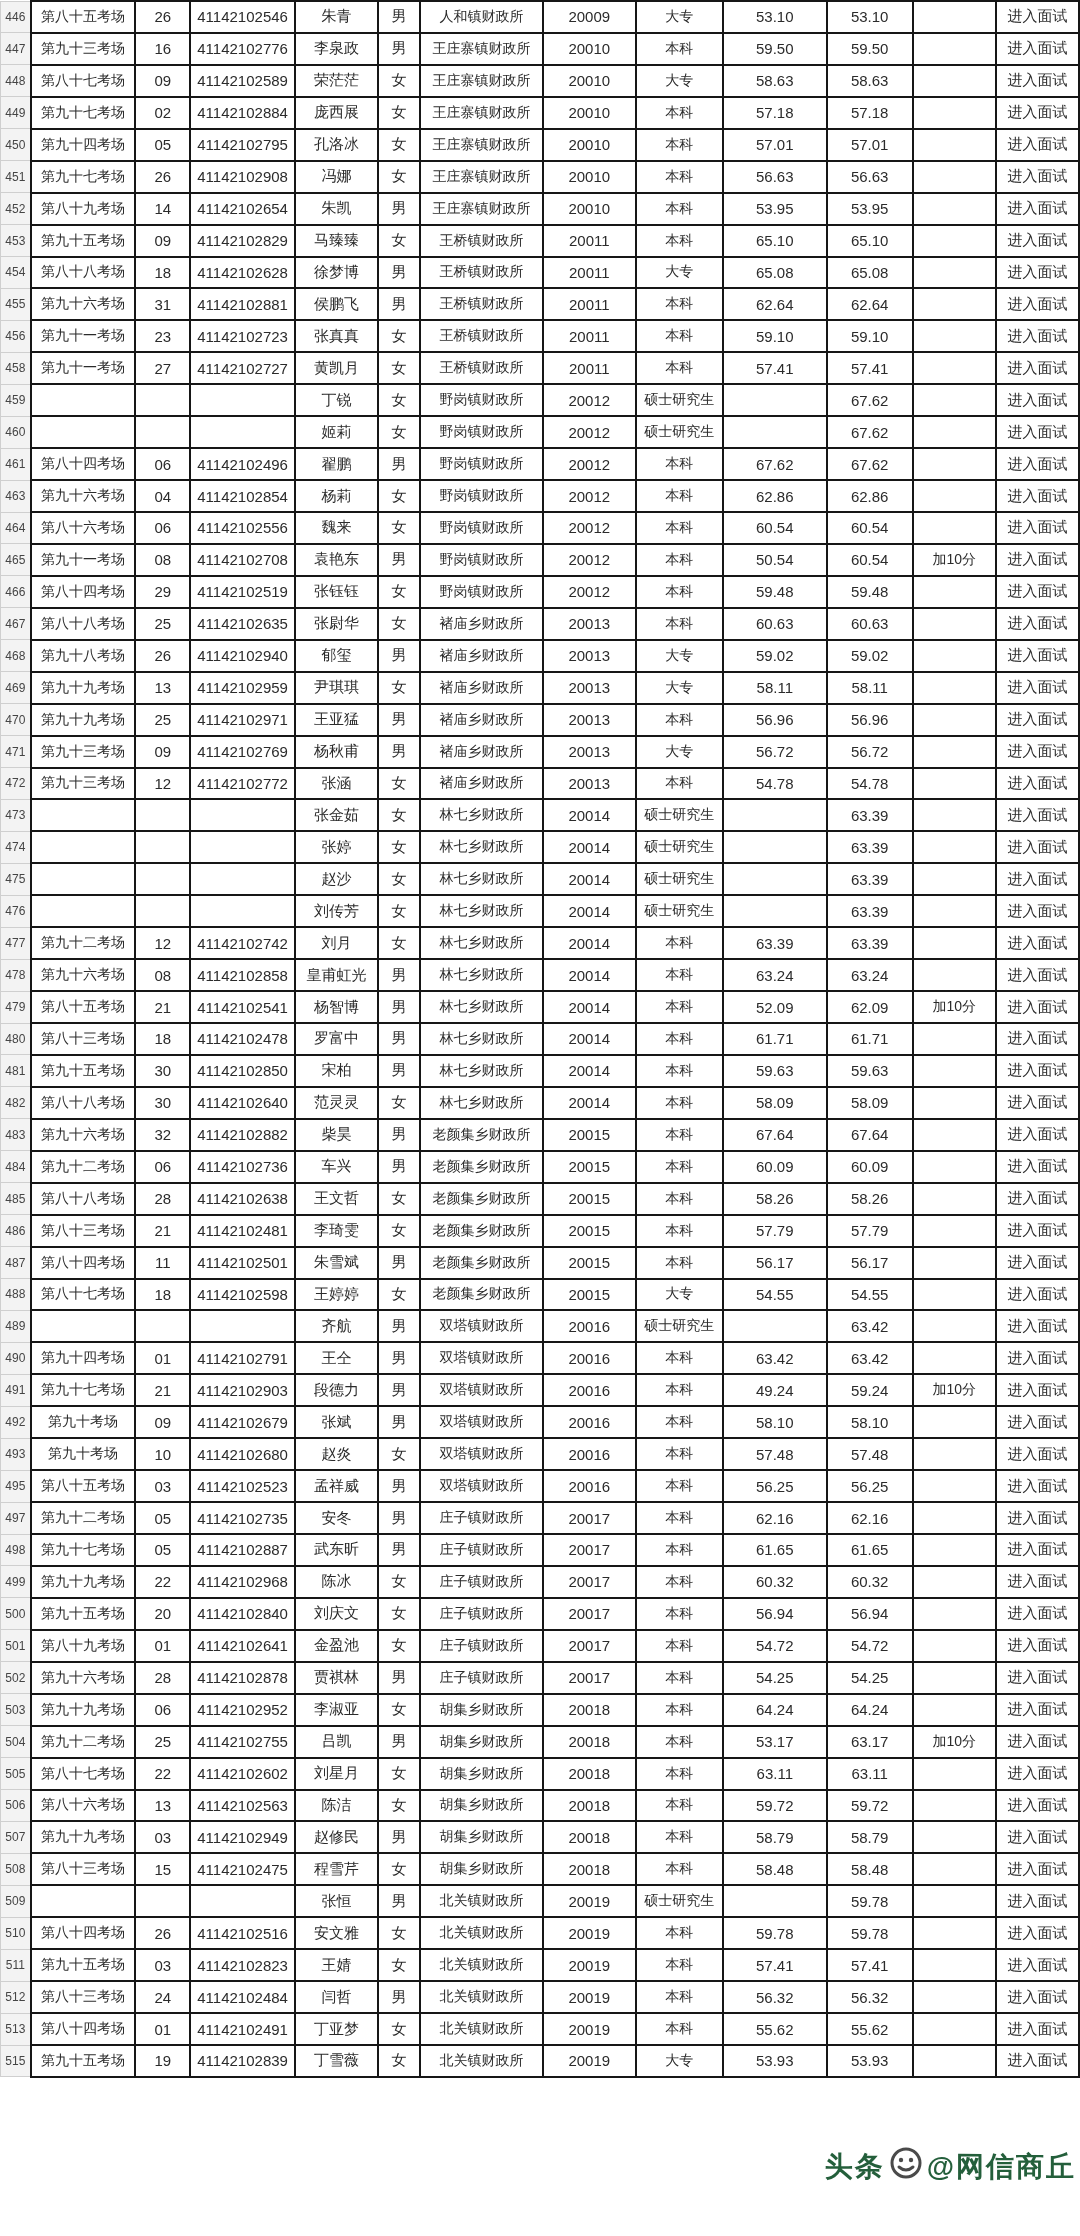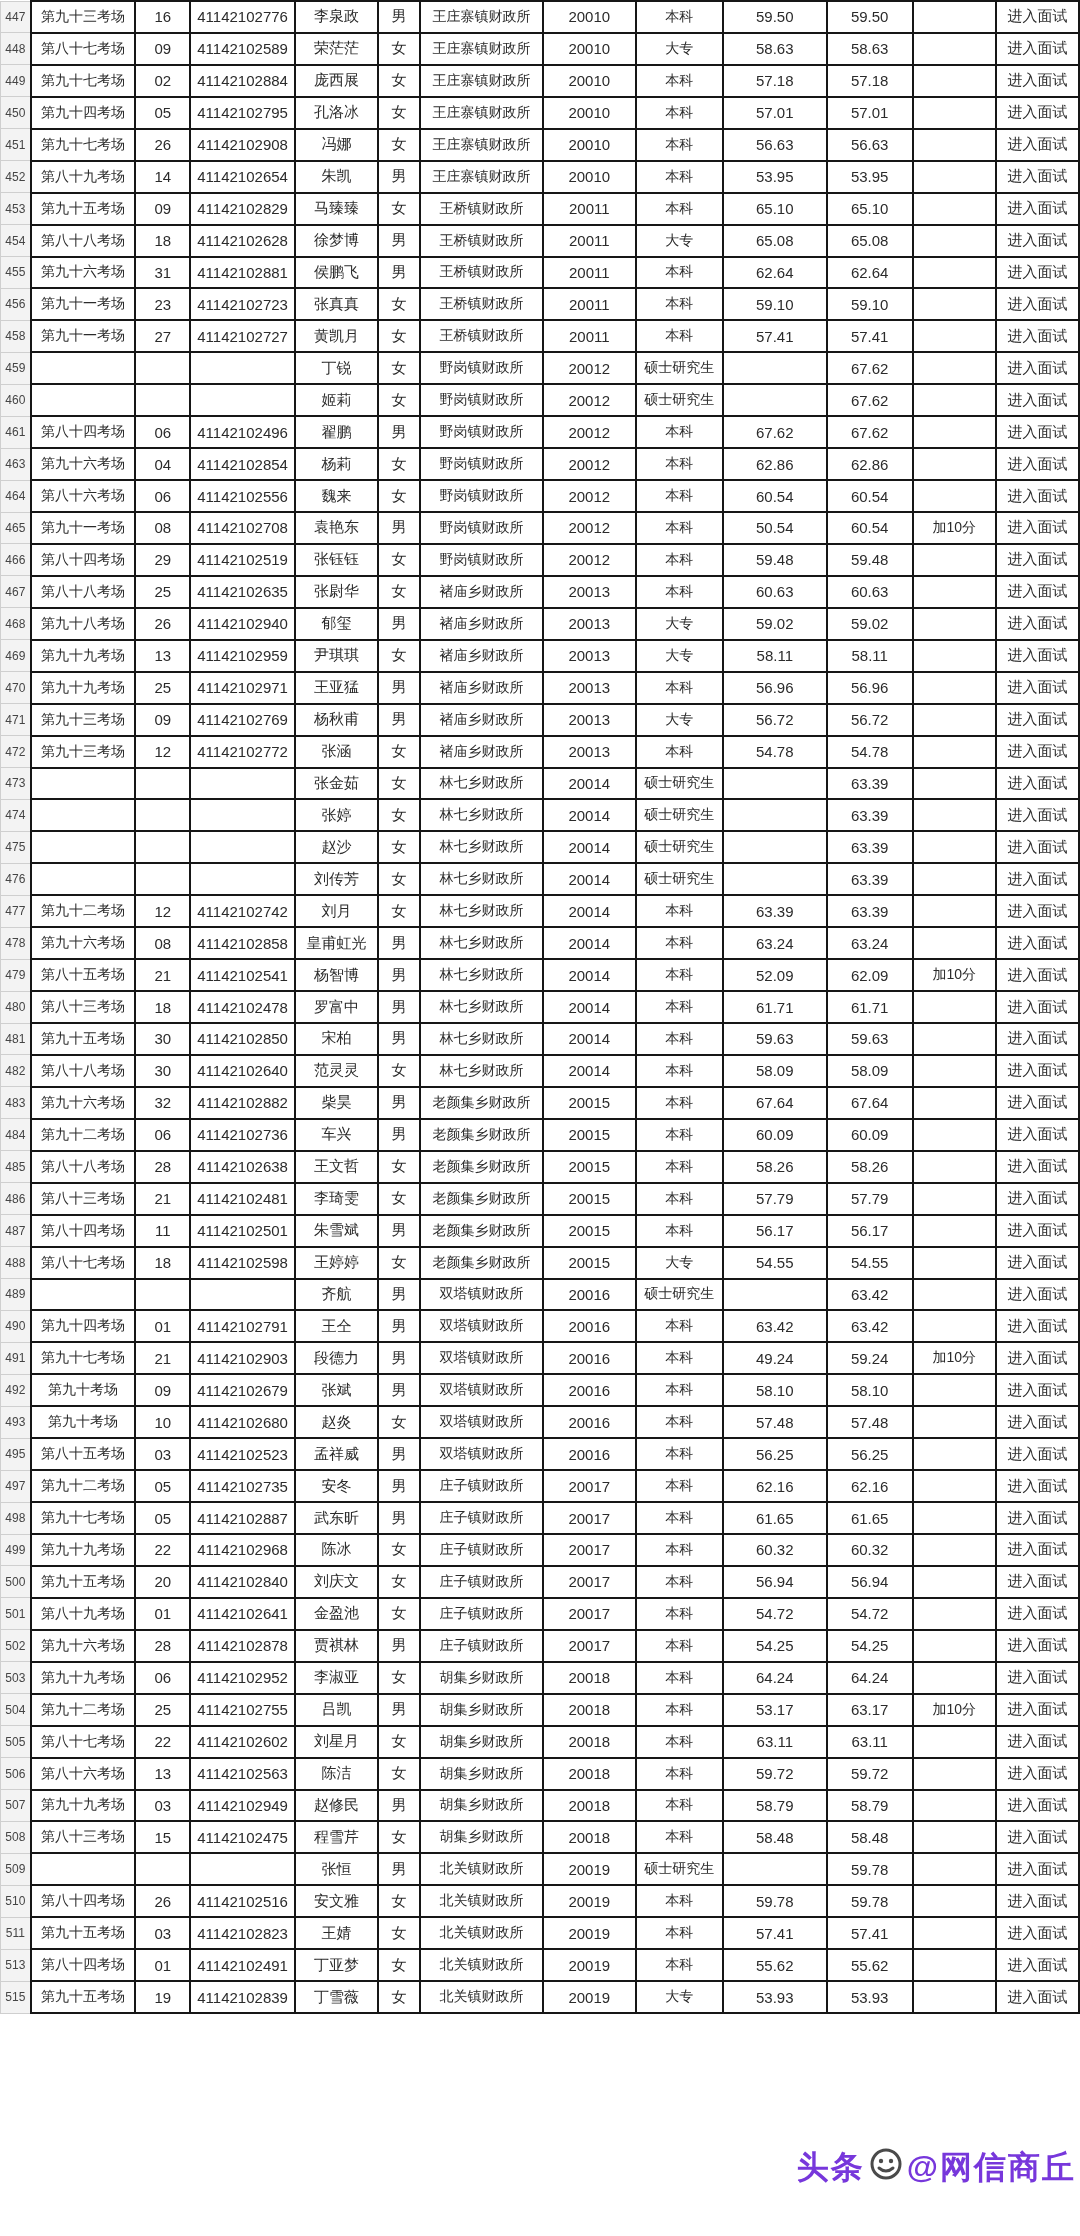--- a/index.html
+++ b/index.html
@@ -17,21 +17,21 @@
   td.c-no{
     border:1px solid #cfcfcf;border-right:2px solid #161616;
     background:#f3f3f3;font-size:12px;color:#454545;
   }
   td.c-room{font-size:14px;}
   td.c-edu{font-size:14px;}
   td.c-unit{font-size:14px;}
   td.c-bonus{font-size:14px;}
   .watermark{
     position:absolute;right:4px;top:2146px;display:flex;align-items:center;gap:4px;
-    color:#6d28d9;font-weight:bold;font-size:32px;letter-spacing:2px;opacity:0.93;
+    color:#14532d;font-weight:bold;font-size:28px;letter-spacing:2px;opacity:0.93;
     text-shadow:0 0 2px #ffffff;
   }
   .wm-icon{display:inline-block;flex:0 0 auto;}
 </style>
 </head>
 <body>
 
 <table>
   <colgroup>
     <col style="width:2.8%">
@@ -43,20 +43,35 @@
     <col style="width:11.4%">
       <col style="width:8.6%">
       <col style="width:8.1%">
     <col style="width:9.6%">
       <col style="width:8.0%">
       <col style="width:7.7%">
     <col style="width:7.7%">
   </colgroup>
   <tbody>
       <tr>
+        <td class="c-no">446</td>
+        <td class="c-room">第八十五考场</td>
+        <td class="c-seat">26</td>
+        <td class="c-id">41142102546</td>
+        <td class="c-name">朱青</td>
+        <td class="c-gender">男</td>
+        <td class="c-unit">人和镇财政所</td>
+        <td class="c-code">20009</td>
+        <td class="c-edu">大专</td>
+        <td class="c-score1">53.10</td>
+        <td class="c-score2">53.10</td>
+        <td class="c-bonus"></td>
+        <td class="c-result">进入面试</td>
+      </tr>
+      <tr>
         <td class="c-no">447</td>
         <td class="c-room">第九十三考场</td>
         <td class="c-seat">16</td>
         <td class="c-id">41142102776</td>
         <td class="c-name">李泉政</td>
         <td class="c-gender">男</td>
         <td class="c-unit">王庄寨镇财政所</td>
         <td class="c-code">20010</td>
         <td class="c-edu">本科</td>
         <td class="c-score1">59.50</td>
@@ -954,20 +969,35 @@
         <td class="c-room">第九十五考场</td>
         <td class="c-seat">03</td>
         <td class="c-id">41142102823</td>
         <td class="c-name">王婧</td>
         <td class="c-gender">女</td>
         <td class="c-unit">北关镇财政所</td>
         <td class="c-code">20019</td>
         <td class="c-edu">本科</td>
         <td class="c-score1">57.41</td>
         <td class="c-score2">57.41</td>
+        <td class="c-bonus"></td>
+        <td class="c-result">进入面试</td>
+      </tr>
+      <tr>
+        <td class="c-no">512</td>
+        <td class="c-room">第八十三考场</td>
+        <td class="c-seat">24</td>
+        <td class="c-id">41142102484</td>
+        <td class="c-name">闫哲</td>
+        <td class="c-gender">男</td>
+        <td class="c-unit">北关镇财政所</td>
+        <td class="c-code">20019</td>
+        <td class="c-edu">本科</td>
+        <td class="c-score1">56.32</td>
+        <td class="c-score2">56.32</td>
         <td class="c-bonus"></td>
         <td class="c-result">进入面试</td>
       </tr>
       <tr>
         <td class="c-no">513</td>
         <td class="c-room">第八十四考场</td>
         <td class="c-seat">01</td>
         <td class="c-id">41142102491</td>
         <td class="c-name">丁亚梦</td>
         <td class="c-gender">女</td>

